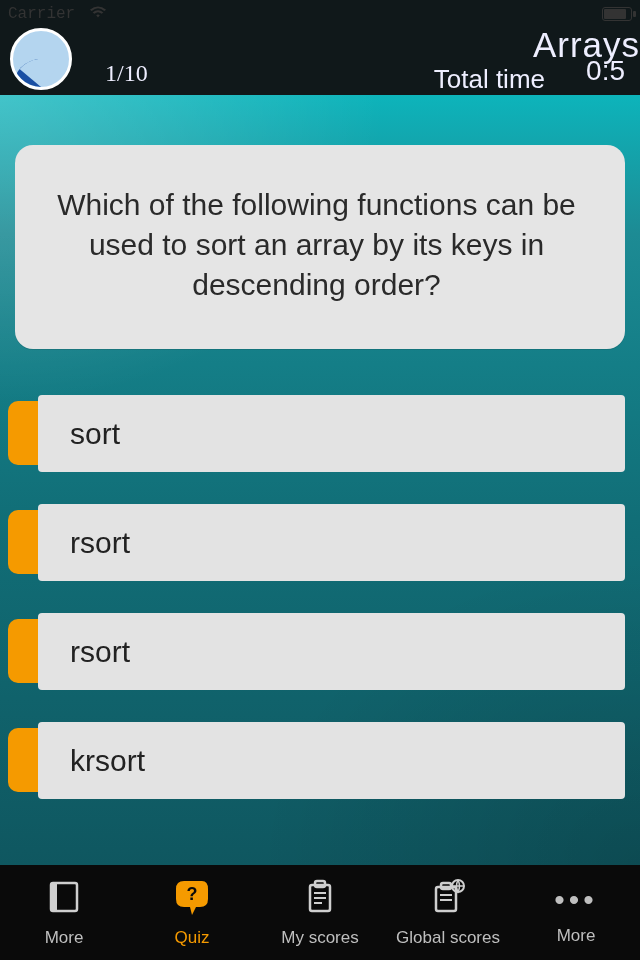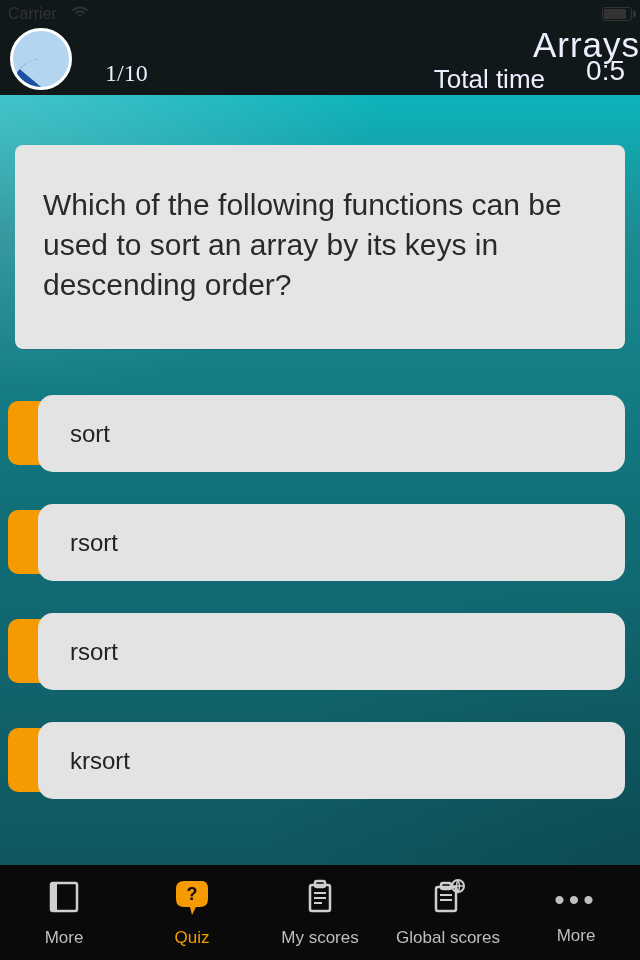--- a/index.html
+++ b/index.html
@@ -6,21 +6,21 @@
   html, body { width: 640px; height: 960px; overflow: hidden; font-family: "Segoe UI", "Helvetica Neue", Arial, sans-serif; }
   body { display: flex; flex-direction: column; background: #111; }
 
   
   .status-bar {
     position: absolute; top: 0; left: 0; right: 0; height: 28px;
     display: flex; align-items: center; justify-content: space-between;
     padding: 0 8px; color: #333; font-size: 16px; font-weight: 500;
     z-index: 2; 
   }
-  .status-left, .status-right { display: flex; align-items: center; gap: 14px; }
+  .status-left, .status-right { display: flex; align-items: center; gap: 14px; font-family: Liberation Mono, monospace; }
   .status-center { position: absolute; left: 0; right: 0; text-align: center; color: #333; }
   .wifi { display: inline-block; }
 
   
   .header {
     height: 95px; background: #10181a; position: relative; color: #fff;
     flex: 0 0 auto;
   }
   .title {
     position: absolute; top: 25px; left: 0; right: 0; text-align: right;
@@ -65,41 +65,42 @@
   
   .main::before {
     content: ''; position: absolute; inset: 0;
     background: radial-gradient(120% 80% at 0% 0%, rgba(255,255,255,0.22), rgba(255,255,255,0) 50%),
                 radial-gradient(120% 80% at 100% 100%, rgba(0,0,0,0.15), rgba(0,0,0,0) 50%);
     pointer-events: none;
   }
 
   .question-card {
     position: absolute; left: 15px; right: 15px; top: 50px;
-    background: #e5e5e5; border-radius: 8px; padding: 40px 28px 44px 28px;
+    background: #e5e5e5; border-radius: 18px; padding: 40px 28px 44px 21px;
     color: #2a2a2a; font-size: 30px; line-height: 40px; font-weight: 400;
     box-shadow: 0 1px 0 rgba(0,0,0,0.1);
+    text-align: center;
   }
 
   .answers {
     position: absolute; left: 38px; right: 15px; top: 300px;
     display: flex; flex-direction: column; gap: 32px;
   }
   .answer {
     position: relative; height: 77px; cursor: pointer;
   }
   .answer .tab {
     position: absolute; left: -30px; top: 6px; width: 48px; height: 64px;
     background: #f59a00; border-radius: 10px;
   }
   .answer .box {
     position: absolute; left: 0; right: 0; top: 0; bottom: 0;
-    background: #e3e3e3; border-radius: 15px;
+    background: #e3e3e3; border-radius: 4px;
     display: flex; align-items: center; padding-left: 32px;
-    font-size: 24px; color: #222;
+    font-size: 30px; color: #222;
   }
 
   
   .tabbar {
     height: 95px; background: #0a0a0a; display: flex; align-items: center;
     flex: 0 0 auto;
   }
   .tab-item {
     flex: 1 1 0; display: flex; flex-direction: column; align-items: center; justify-content: center;
     gap: 6px; color: #bfbfbf; font-size: 17px; cursor: pointer; height: 100%;

